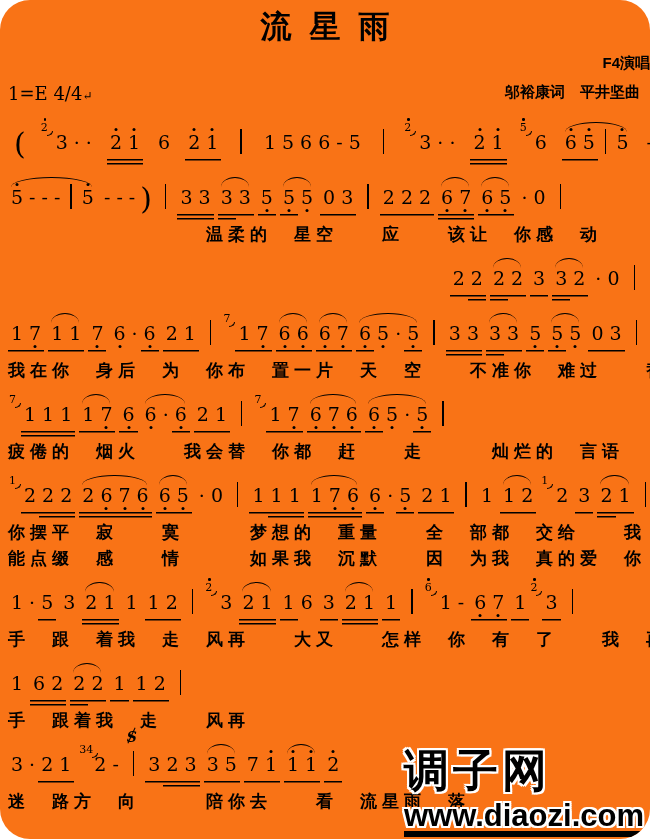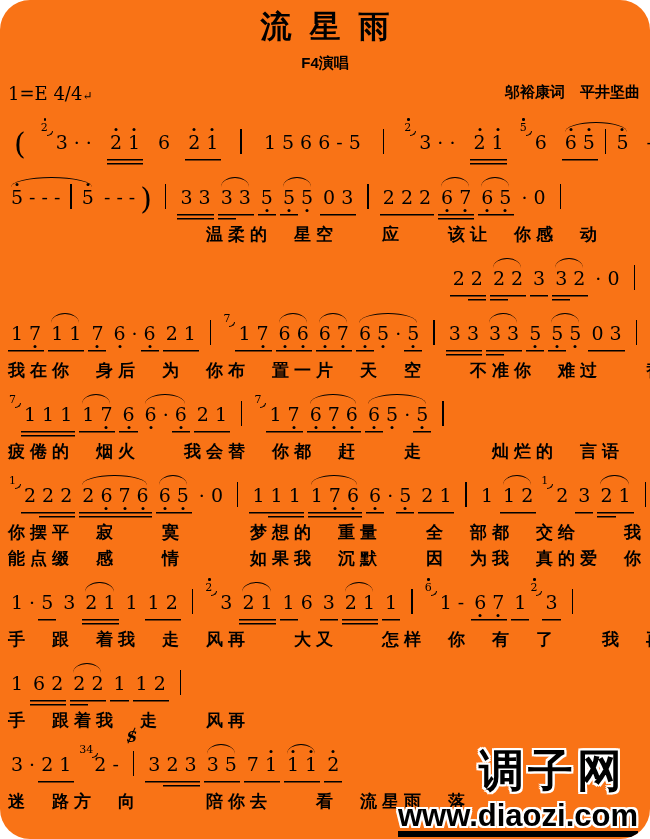--- a/index.html
+++ b/index.html
@@ -1,21 +1,21 @@
 <!DOCTYPE html>
 <html><head>
 <meta charset="utf-8">
 <style>
   html,body{margin:0;padding:0;background:#fff;}
   #page{position:relative;width:650px;height:839px;background:#f97316;color:#000;overflow:hidden;
         font-family:"DejaVu Serif",serif;border-radius:30px;}
   
   #title{margin:6px 0 0;text-align:center;font-size:31px;font-weight:bold;
          letter-spacing:18px;text-indent:18px;font-family:"DejaVu Serif",serif;}
-  #subtitle{text-align:center;font-size:15px;font-weight:bold;margin-top:6px;
+  #subtitle{text-align:right;font-size:15px;font-weight:bold;margin-top:6px;
             font-family:"Liberation Sans","DejaVu Sans",sans-serif;}
   #hdr-row{display:flex;justify-content:space-between;align-items:flex-start;padding:10px 10px 0 8px;}
   #keysig{font-size:18px;font-family:"DejaVu Serif",serif;}
   #keysig .ret{font-size:12px;}
   #credits{font-size:15px;font-weight:bold;white-space:pre;
            font-family:"Liberation Sans","DejaVu Sans",sans-serif;padding-left:48px;}
   
   #score{margin-top:10px;}
   .system{margin-bottom:4px;}
   .notes{display:flex;align-items:flex-end;padding:12px 6px 0 6px;white-space:nowrap;}
@@ -42,21 +42,21 @@
   .grace.ghi::before{content:"";position:absolute;top:-4px;left:40%;width:2.5px;height:2.5px;
        border-radius:50%;background:#000;}
   .bar{position:relative;width:1.5px;height:25px;background:#000;margin:0 7px 11px;}
   .paren{font-size:30px;line-height:1;margin:0 2px;padding-bottom:6px;font-family:"DejaVu Serif",serif;}
   .segno{position:absolute;top:-22px;left:-6px;font:bold italic 14px "DejaVu Serif",serif;}
   .segno::after{content:"";position:absolute;left:4px;top:-2px;width:1.2px;height:17px;
        background:#000;transform:rotate(25deg);}
   .lyr{font-size:17px;font-weight:bold;letter-spacing:5px;padding:3px 8px 0;white-space:pre;
        font-family:Liberation Mono, monospace;}
   
-  #watermark{position:absolute;right:12px;bottom:2px;text-align:right;line-height:1;
+  #watermark{position:absolute;right:6px;bottom:2px;text-align:left;line-height:1;
        font-family:"Liberation Sans","DejaVu Sans",sans-serif;}
   #wm-name{font-size:45px;font-weight:bold;letter-spacing:4px;color:#000;padding-right:12px;
        text-shadow:-2px -2px 0 #fff,2px -2px 0 #fff,-2px 2px 0 #fff,2px 2px 0 #fff,0 2px 0 #fff,0 -2px 0 #fff,2px 0 0 #fff,-2px 0 0 #fff;}
   #wm-url{font-size:31px;font-weight:bold;color:#000;margin-top:7px;
        text-shadow:-2px -2px 0 #fff,2px -2px 0 #fff,-2px 2px 0 #fff,2px 2px 0 #fff,0 2px 0 #fff,0 -2px 0 #fff,2px 0 0 #fff,-2px 0 0 #fff;
        border-bottom:6px solid #000000;}
 </style>
 </head>
 <body>
 

